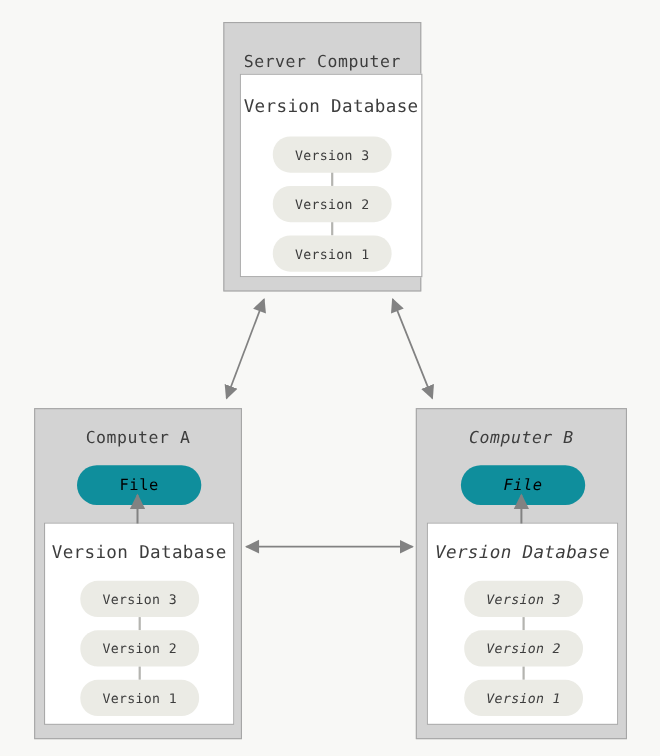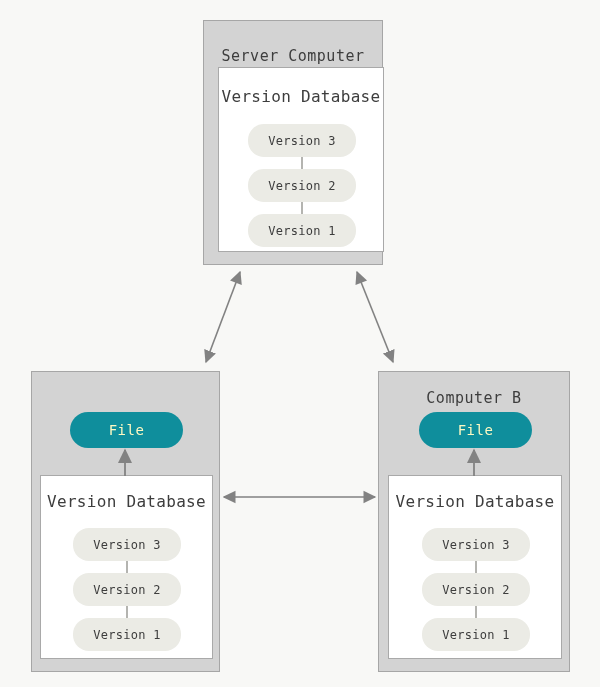--- a/index.html
+++ b/index.html
@@ -76,26 +76,27 @@
   }
 
   
   .file-pill {
     position: absolute;
     background: #0f8e9c;
     border-radius: 18px;
     box-sizing: border-box;
     text-align: center;
     font-size: 14px;
-    color: #fef9c3;
+    color: #000000;
     white-space: nowrap;
     display: flex;
     align-items: center;
     justify-content: center;
     letter-spacing: 0.5px;
+    margin-top: 11px;
   }
 
   
   .connector {
     position: absolute;
     width: 2px;
     background: #b4b4b0;
   }
 
   
@@ -143,37 +144,38 @@
       <div class="connector" style="left:82px; top:89px; height:12px;"></div>
 
       <div class="pill" style="left:29px; top:101px; width:108px; height:33px;">Version 2</div>
       <div class="connector" style="left:82px; top:134px; height:12px;"></div>
 
       <div class="pill" style="left:29px; top:146px; width:108px; height:33px;">Version 1</div>
     </div>
   </div>
 
   <div class="machine" style="left:31px; top:371px; width:189px; height:301px;">
+    <div class="machine-title" style="top:17px;">Computer A</div>
 
     <div class="file-pill" style="left:38px; top:40px; width:113px; height:36px;">File</div>
 
     <div class="vdb" style="left:8px; top:103px; width:173px; height:184px;">
       <div class="vdb-title" style="top:16px;">Version Database</div>
 
       <div class="pill" style="left:32px; top:52px; width:108px; height:33px;">Version 3</div>
       <div class="connector" style="left:85px; top:85px; height:12px;"></div>
 
       <div class="pill" style="left:32px; top:97px; width:108px; height:33px;">Version 2</div>
       <div class="connector" style="left:85px; top:130px; height:12px;"></div>
 
       <div class="pill" style="left:32px; top:142px; width:108px; height:33px;">Version 1</div>
     </div>
   </div>
 
-  <div class="machine" style="left:378px; top:371px; width:192px; height:301px;">
+  <div class="machine" style="left:378px; top:371px; width:192px; height:301px;font-style:italic;">
     <div class="machine-title" style="top:17px;">Computer B</div>
 
     <div class="file-pill" style="left:40px; top:40px; width:113px; height:36px;">File</div>
 
     <div class="vdb" style="left:9px; top:103px; width:174px; height:184px;">
       <div class="vdb-title" style="top:16px;">Version Database</div>
 
       <div class="pill" style="left:33px; top:52px; width:108px; height:33px;">Version 3</div>
       <div class="connector" style="left:86px; top:85px; height:12px;"></div>
 

